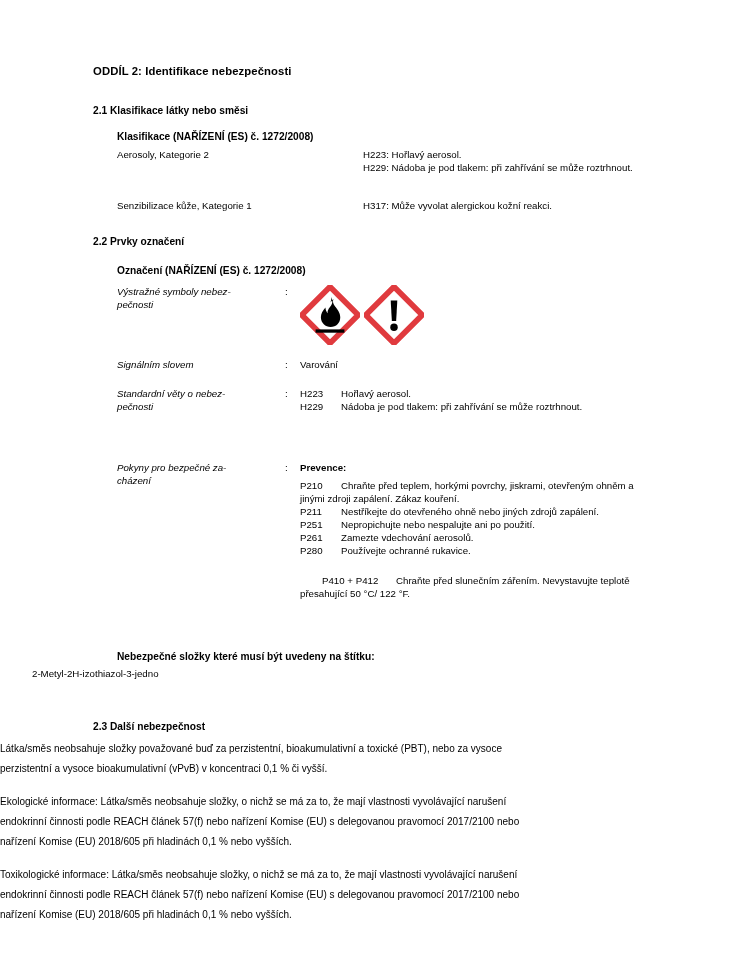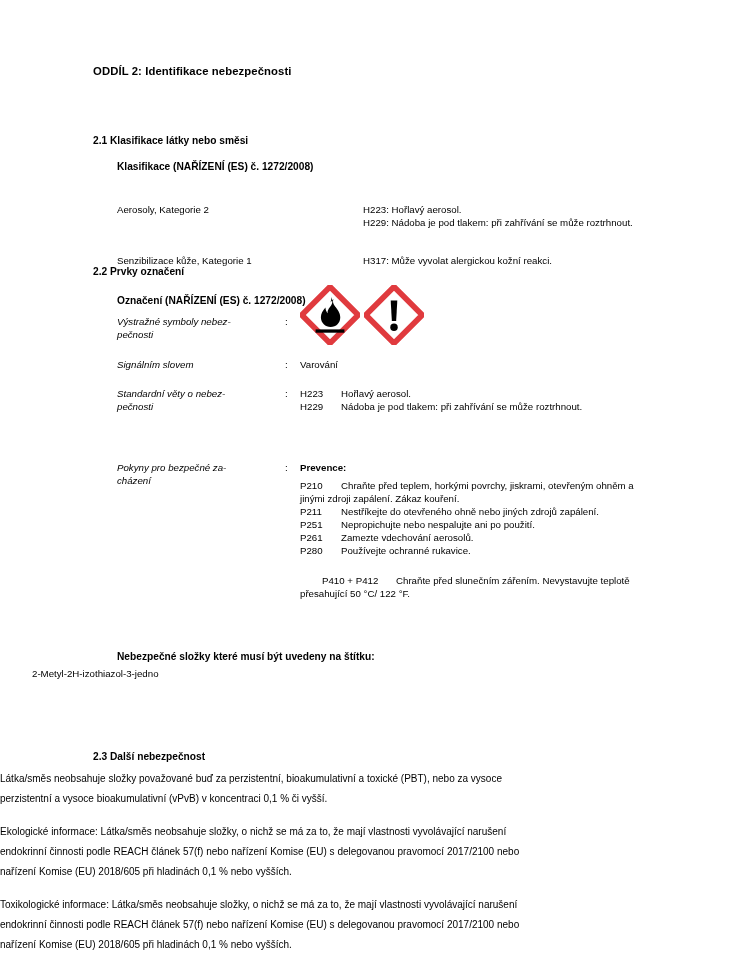--- a/index.html
+++ b/index.html
@@ -32,21 +32,20 @@
     line-height: 14px;
     position: absolute;
     top: 64px;
     left: 93px;
     letter-spacing: 0.1px;
   }
   .sec-heading {
     font-size: 10.2px;
     font-weight: bold;
     line-height: 13px;
-    margin-top: 30px;
   }
   .sub-heading {
     font-size: 10.2px;
     font-weight: bold;
     line-height: 13px;
   }
   .body-text {
     font-size: 9.7px;
     line-height: 13px;
     font-weight: normal;
@@ -145,21 +144,21 @@
 
   <div style="position:absolute; top:104px; left:0; width:740px;">
     <div class="sec-heading lvl0">2.1 Klasifikace látky nebo směsi</div>
 
     <div class="spacer-13"></div>
 
     <div class="sub-heading lvl1">Klasifikace (NAŘÍZENÍ (ES) č. 1272/2008)</div>
 
     <div style="height:5px;"></div>
 
-    <div class="cls-row" style="min-height:39px;margin-top:25px;">
+    <div class="cls-row" style="min-height:39px;">
       <div class="cls-left">Aerosoly, Kategorie 2</div>
       <div class="cls-right"><span style="white-space:pre-line;">H223: Hořlavý aerosol.
 H229: Nádoba je pod tlakem: při zahřívání se může roztrhnout.</span></div>
     </div>
 
     <div style="height:12px;"></div>
 
     <div class="cls-row" style="min-height:13px;">
       <div class="cls-left">Senzibilizace kůže, Kategorie 1</div>
       <div class="cls-right"><span style="white-space:pre-line;">H317: Může vyvolat alergickou kožní reakci.</span></div>

